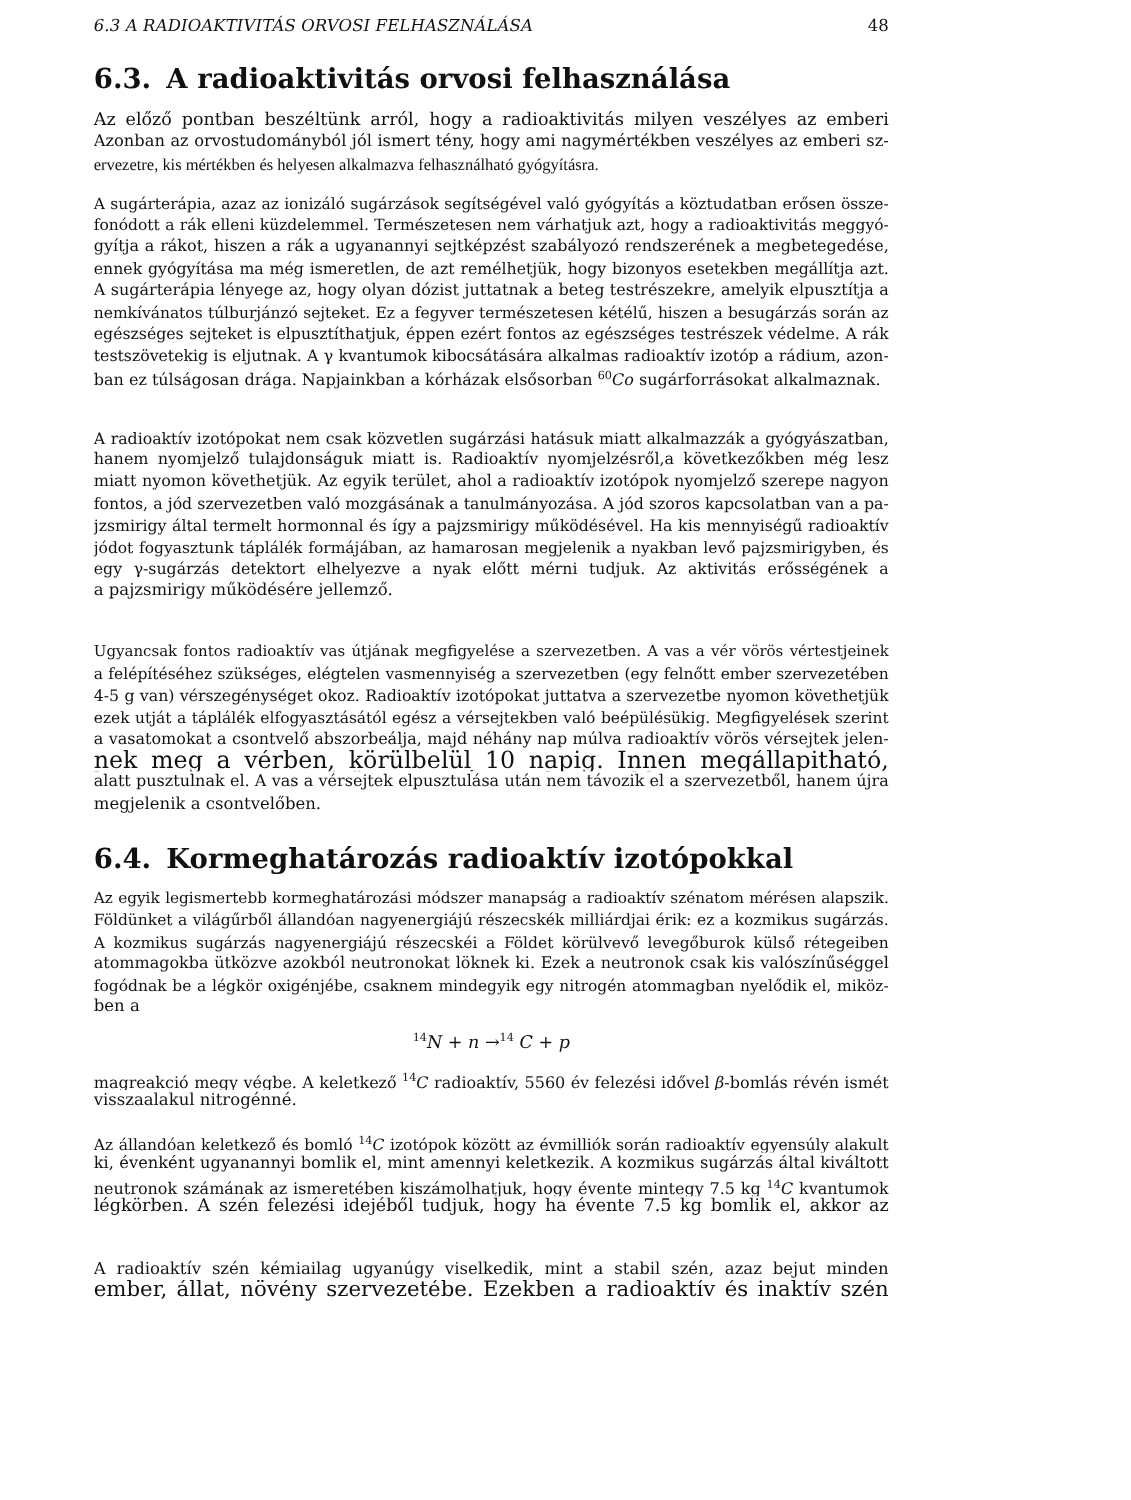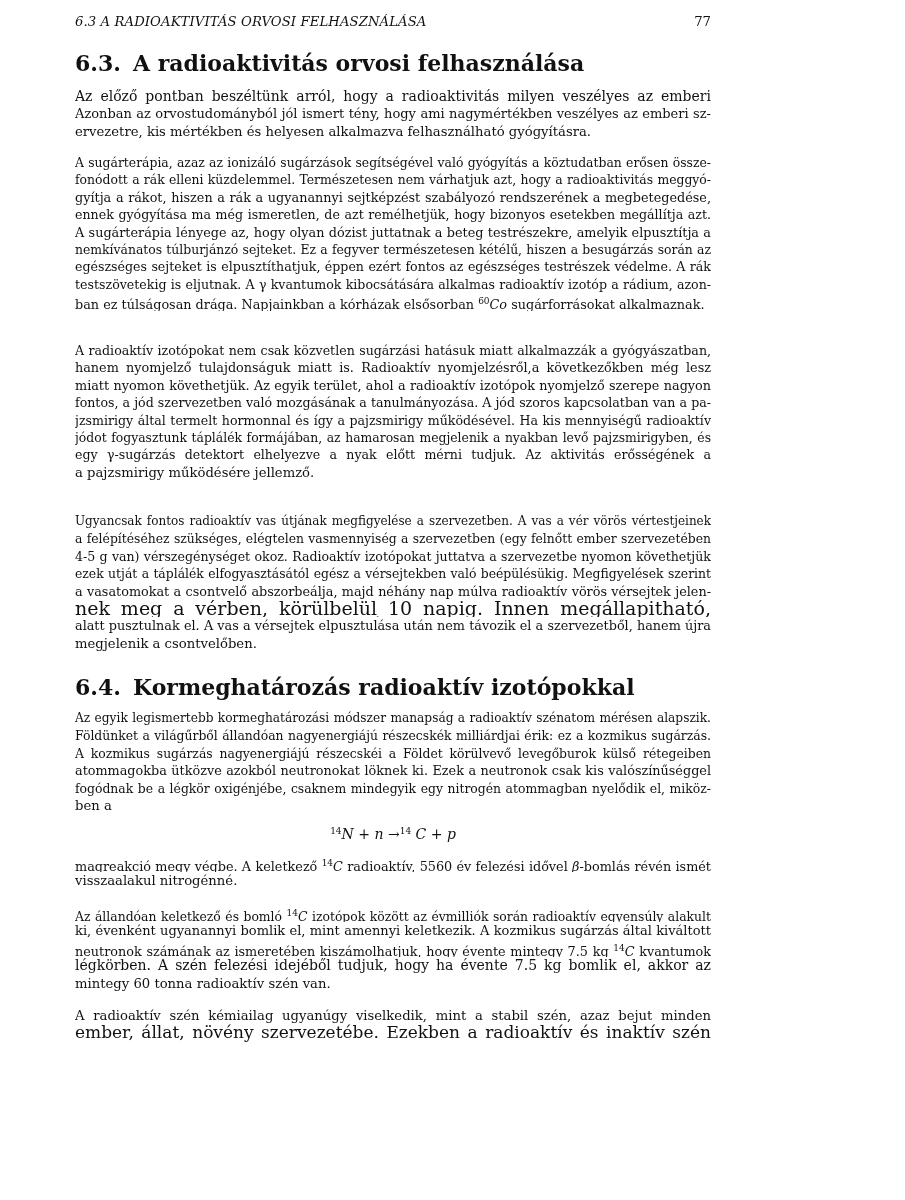--- a/index.html
+++ b/index.html
@@ -19,31 +19,31 @@
   sup { font-size: 9px; vertical-align: 5px; font-style: normal; }
   i { font-style: italic; }
 </style>
 </head>
 <body>
 
 <div class="page">
 
   <div class="running-head">
     <span class="title">6.3 A RADIOAKTIVITÁS ORVOSI FELHASZNÁLÁSA</span>
-    <span class="pnum">77</span>
+    <span class="pnum">48</span>
   </div>
 
   <h2 style="top:50px;">
     <span class="num">6.3.</span><span>A radioaktivitás orvosi felhasználása</span>
   </h2>
 
   <div class="para" style="top:88px;">
     <span class="line" style="white-space: normal; font-size: 14px; overflow: hidden;">Az előző pontban beszéltünk arról, hogy a radioaktivitás milyen veszélyes az emberi szervezetre.</span>
     <span class="line" style="white-space: normal; font-size: 13px; overflow: hidden;">Azonban az orvostudományból jól ismert tény, hogy ami nagymértékben veszélyes az emberi sz-</span>
-    <span class="line last" style="white-space: normal; overflow: hidden;">ervezetre, kis mértékben és helyesen alkalmazva felhasználható gyógyításra.</span>
+    <span class="line last" style="white-space: normal; overflow: hidden; font-family: Liberation Serif, serif;">ervezetre, kis mértékben és helyesen alkalmazva felhasználható gyógyításra.</span>
   </div>
 
   <div class="para" style="top:154px;">
     <span class="line" style="white-space: normal; font-size: 12.4px; overflow: hidden;">A sugárterápia, azaz az ionizáló sugárzások segítségével való gyógyítás a köztudatban erősen össze-</span>
     <span class="line" style="white-space: normal; font-size: 12.4px; overflow: hidden;">fonódott a rák elleni küzdelemmel. Természetesen nem várhatjuk azt, hogy a radioaktivitás meggyó-</span>
     <span class="line" style="white-space: normal; font-size: 12.8px; overflow: hidden;">gyítja a rákot, hiszen a rák a ugyanannyi sejtképzést szabályozó rendszerének a megbetegedése, és</span>
     <span class="line" style="white-space: normal; font-size: 12.6px; overflow: hidden;">ennek gyógyítása ma még ismeretlen, de azt remélhetjük, hogy bizonyos esetekben megállítja azt.</span>
     <span class="line" style="white-space: normal; font-size: 12.8px; overflow: hidden;">A sugárterápia lényege az, hogy olyan dózist juttatnak a beteg testrészekre, amelyik elpusztítja a</span>
     <span class="line" style="white-space: normal; font-size: 12.4px; overflow: hidden;">nemkívánatos túlburjánzó sejteket. Ez a fegyver természetesen kétélű, hiszen a besugárzás során az</span>
     <span class="line" style="white-space: normal; font-size: 12.6px; overflow: hidden;">egészséges sejteket is elpusztíthatjuk, éppen ezért fontos az egészséges testrészek védelme. A rák</span>
@@ -93,21 +93,20 @@
   <div class="para" style="top:855px;">
     <span class="line" style="white-space: normal; font-size: 12.8px; overflow: hidden;"><span>magreakció megy végbe. A keletkező </span><sup>14</sup><i>C</i><span> radioaktív, 5560 év felezési idővel </span><i>β</i><span>-bomlás révén ismét</span></span>
     <span class="line last" style="white-space: normal; overflow: hidden;">visszaalakul nitrogénné.</span>
   </div>
 
   <div class="para" style="top:905px;">
     <span class="line" style="white-space: normal; font-size: 12.4px; overflow: hidden;"><span>Az állandóan keletkező és bomló </span><sup>14</sup><i>C</i><span> izotópok között az évmilliók során radioaktív egyensúly alakult</span></span>
     <span class="line" style="white-space: normal; font-size: 13px; overflow: hidden;">ki, évenként ugyanannyi bomlik el, mint amennyi keletkezik. A kozmikus sugárzás által kiváltott</span>
     <span class="line" style="white-space: normal; font-size: 12.8px; overflow: hidden;"><span>neutronok számának az ismeretében kiszámolhatjuk, hogy évente mintegy 7.5 kg </span><sup>14</sup><i>C</i><span> kvantumok a</span></span>
     <span class="line" style="white-space: normal; font-size: 14px; overflow: hidden;">légkörben. A szén felezési idejéből tudjuk, hogy ha évente 7.5 kg bomlik el, akkor az egész Földön</span>
-    <span class="line last" style="white-space: normal; overflow: hidden;">mintegy 60 tonna radioaktív szén van.</span>
   </div>
 
   <div class="para" style="top:1007px;">
     <span class="line" style="white-space: normal; overflow: hidden;">A radioaktív szén kémiailag ugyanúgy viselkedik, mint a stabil szén, azaz bejut minden élőlény,</span>
     <span class="line" style="white-space: normal; font-size: 17px; overflow: hidden;">ember, állat, növény szervezetébe. Ezekben a radioaktív és inaktív szén viszonya ugyanaz, mint a</span>
   </div>
 
 </div>
 
 </body></html>

